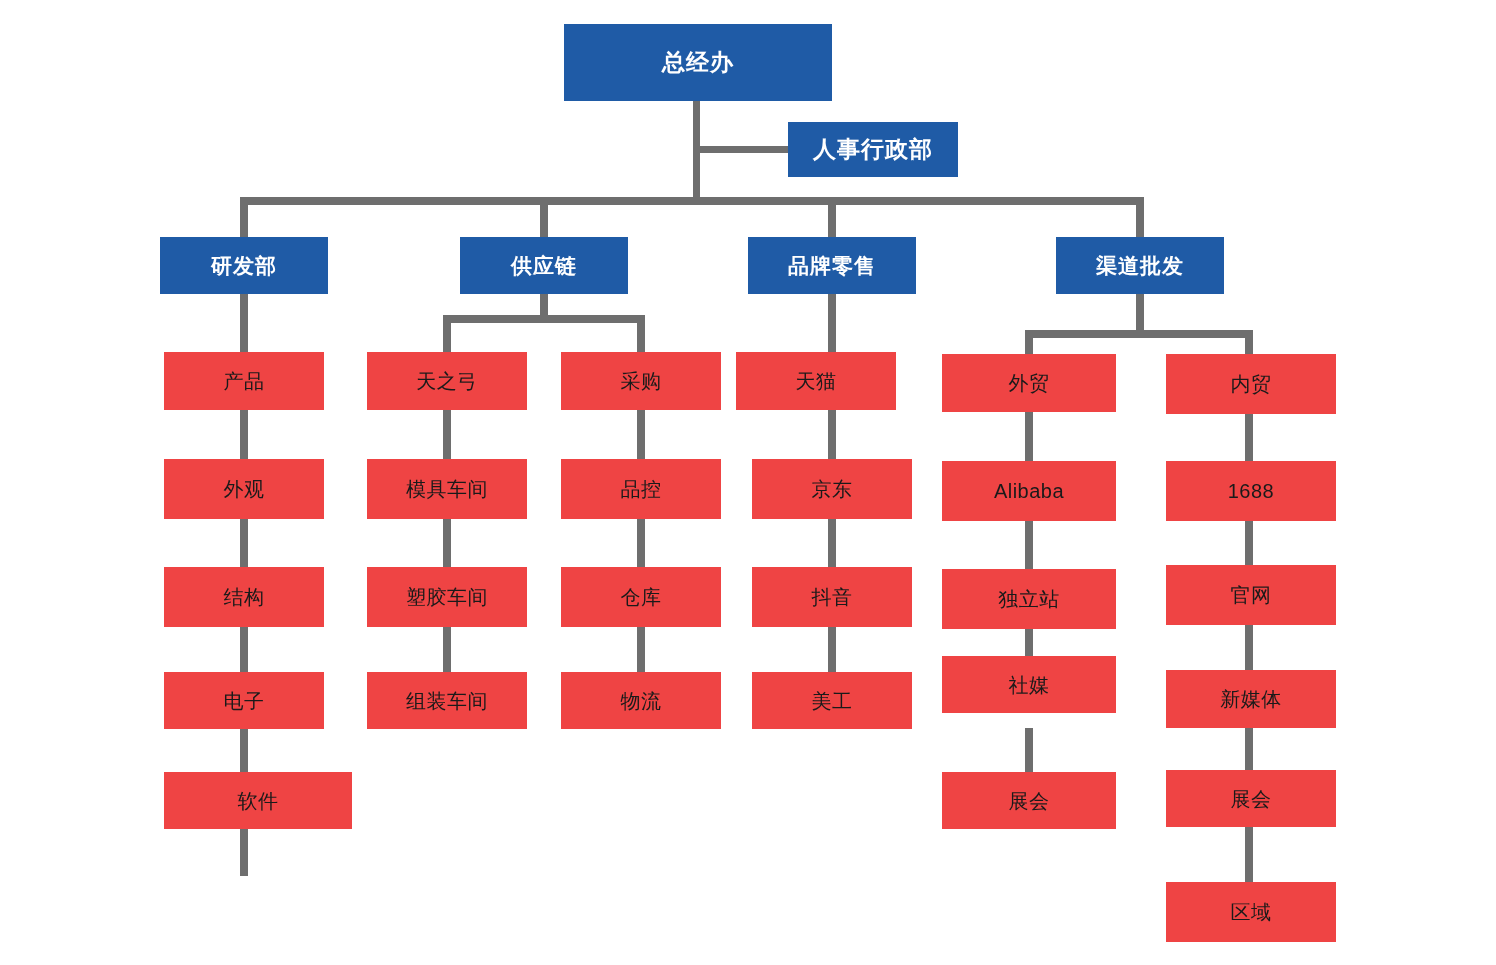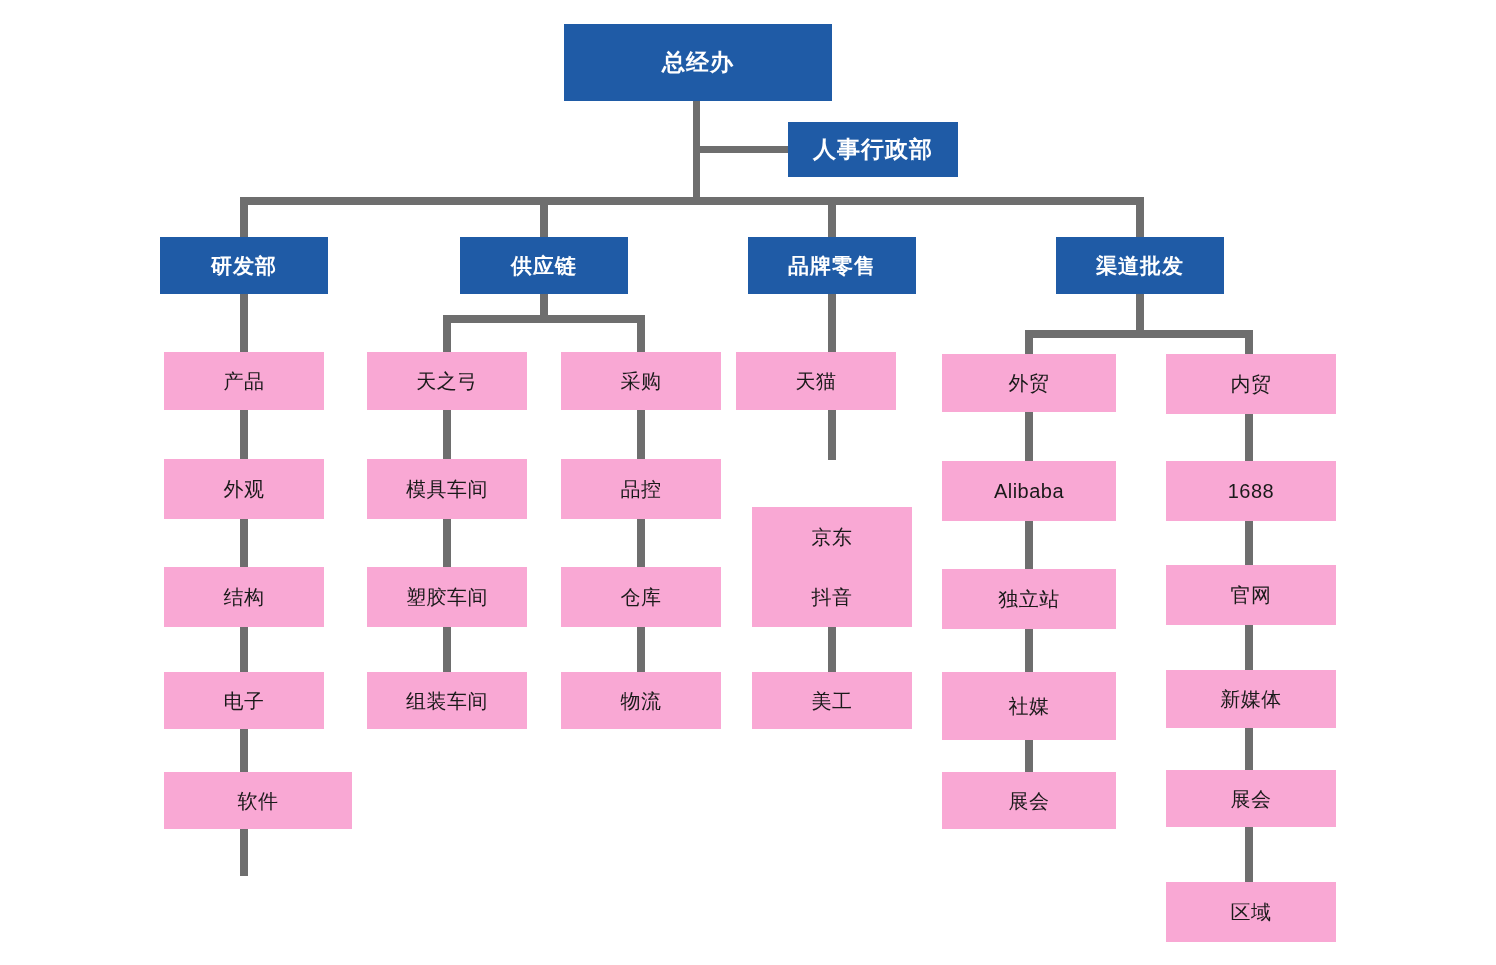--- a/index.html
+++ b/index.html
@@ -45,21 +45,21 @@
     letter-spacing: 1px;
   }
   .node-l2 {
     background: #1f5ba6;
     color: #ffffff;
     font-size: 21px;
     font-weight: bold;
     letter-spacing: 1px;
   }
   .node-leaf {
-    background: #f9a8d4;
+    background: #ef4444;
     color: #1a1a1a;
     font-size: 20px;
     font-weight: normal;
     letter-spacing: 0.5px;
   }
 </style>
 </head>
 <body>
 
 <div id="chart-root">
@@ -140,28 +140,28 @@
   <div class="node node-leaf" style="left:367px; top:459px; width:160px; height:60px;">模具车间</div>
   <div class="node node-leaf" style="left:367px; top:567px; width:160px; height:60px;">塑胶车间</div>
   <div class="node node-leaf" style="left:367px; top:672px; width:160px; height:57px;">组装车间</div>
 
   <div class="node node-leaf" style="left:561px; top:352px; width:160px; height:58px;">采购</div>
   <div class="node node-leaf" style="left:561px; top:459px; width:160px; height:60px;">品控</div>
   <div class="node node-leaf" style="left:561px; top:567px; width:160px; height:60px;">仓库</div>
   <div class="node node-leaf" style="left:561px; top:672px; width:160px; height:57px;">物流</div>
 
   <div class="node node-leaf" style="left:736px; top:352px; width:160px; height:58px;">天猫</div>
-  <div class="node node-leaf" style="left:752px; top:459px; width:160px; height:60px;margin-top:48px;">京东</div>
+  <div class="node node-leaf" style="left:752px; top:459px; width:160px; height:60px;">京东</div>
   <div class="node node-leaf" style="left:752px; top:567px; width:160px; height:60px;">抖音</div>
   <div class="node node-leaf" style="left:752px; top:672px; width:160px; height:57px;">美工</div>
 
   <div class="node node-leaf" style="left:942px; top:354px; width:174px; height:58px;">外贸</div>
   <div class="node node-leaf" style="left:942px; top:461px; width:174px; height:60px;">Alibaba</div>
   <div class="node node-leaf" style="left:942px; top:569px; width:174px; height:60px;">独立站</div>
-  <div class="node node-leaf" style="left:942px; top:672px; width:174px; height:68px;">社媒</div>
+  <div class="node node-leaf" style="left:942px; top:656px; width:174px; height:57px;">社媒</div>
   <div class="node node-leaf" style="left:942px; top:772px; width:174px; height:57px;">展会</div>
 
   <div class="node node-leaf" style="left:1166px; top:354px; width:170px; height:60px;">内贸</div>
   <div class="node node-leaf" style="left:1166px; top:461px; width:170px; height:60px;">1688</div>
   <div class="node node-leaf" style="left:1166px; top:565px; width:170px; height:60px;">官网</div>
   <div class="node node-leaf" style="left:1166px; top:670px; width:170px; height:58px;">新媒体</div>
   <div class="node node-leaf" style="left:1166px; top:770px; width:170px; height:57px;">展会</div>
   <div class="node node-leaf" style="left:1166px; top:882px; width:170px; height:60px;">区域</div>
 
 </div>

